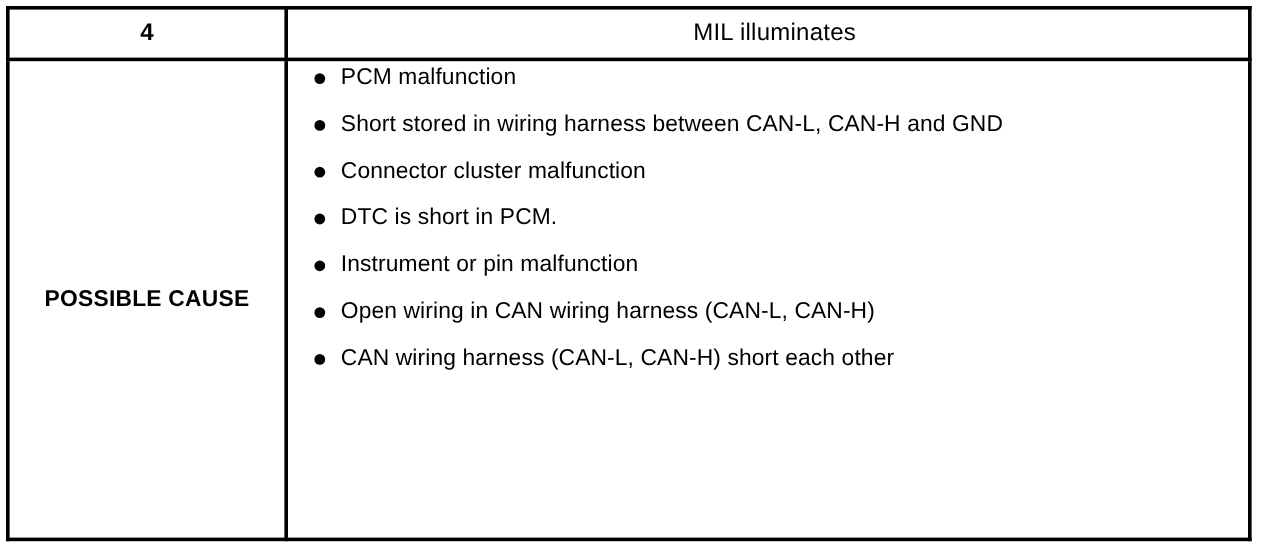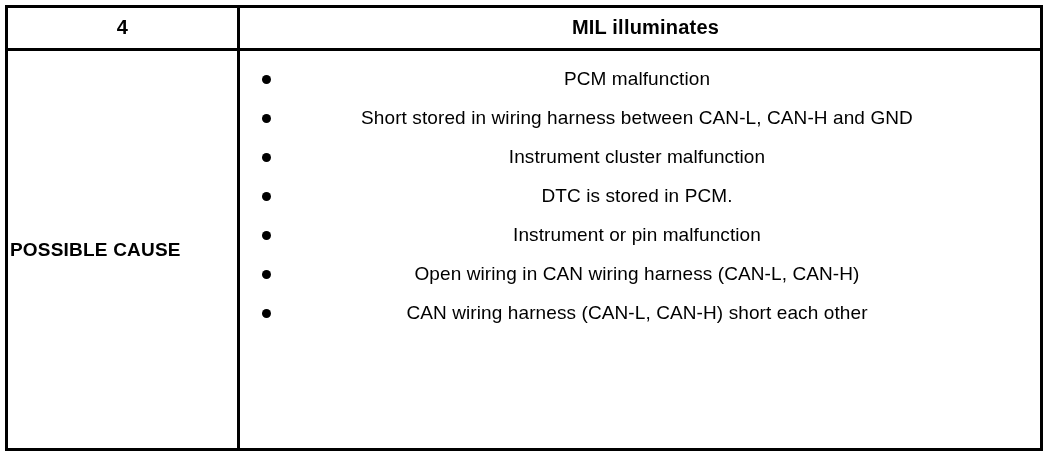--- a/index.html
+++ b/index.html
@@ -47,47 +47,46 @@
     font-weight: bold;
     font-size: 20px;
     height: 34px;
     padding: 2px 0 4px 0;
     letter-spacing: 0.2px;
   }
 
   .cell-condition {
     text-align: center;
     vertical-align: middle;
-    font-weight: bold;
+    font-weight: normal;
     font-size: 20px;
     height: 34px;
     padding: 2px 0 4px 11px;
     letter-spacing: 0.2px;
   }
 
   .cell-cause-label {
-    text-align: left;
+    text-align: center;
     vertical-align: middle;
     font-weight: bold;
     font-size: 19px;
     letter-spacing: 0.2px;
     padding: 0 2px;
     white-space: nowrap;
   }
 
   .cell-cause-list {
     vertical-align: top;
     padding: 0;
   }
 
   ul.cause-list {
     list-style: none;
     margin: 0;
-    padding: 14px 0 10px 0;
-    text-align: center;
+    padding: 0 0 10px 0;
   }
 
   ul.cause-list > li {
     position: relative;
     padding-left: 44px;
     padding-right: 50px;
     margin: 0 0 11px 0;
     font-size: 19px;
     line-height: 28px;
     letter-spacing: 0.1px;
@@ -133,25 +132,25 @@
             <li>
               <span class="bullet-dot"></span>
               <span class="cause-text">PCM malfunction</span>
             </li>
             <li>
               <span class="bullet-dot"></span>
               <span class="cause-text">Short stored in wiring harness between CAN-L, CAN-H and GND</span>
             </li>
             <li>
               <span class="bullet-dot"></span>
-              <span class="cause-text">Instrument cluster malfunction</span>
+              <span class="cause-text">Connector cluster malfunction</span>
             </li>
             <li>
               <span class="bullet-dot"></span>
-              <span class="cause-text">DTC is stored in PCM.</span>
+              <span class="cause-text">DTC is short in PCM.</span>
             </li>
             <li>
               <span class="bullet-dot"></span>
               <span class="cause-text">Instrument or pin malfunction</span>
             </li>
             <li>
               <span class="bullet-dot"></span>
               <span class="cause-text">Open wiring in CAN wiring harness (CAN-L, CAN-H)</span>
             </li>
             <li>

